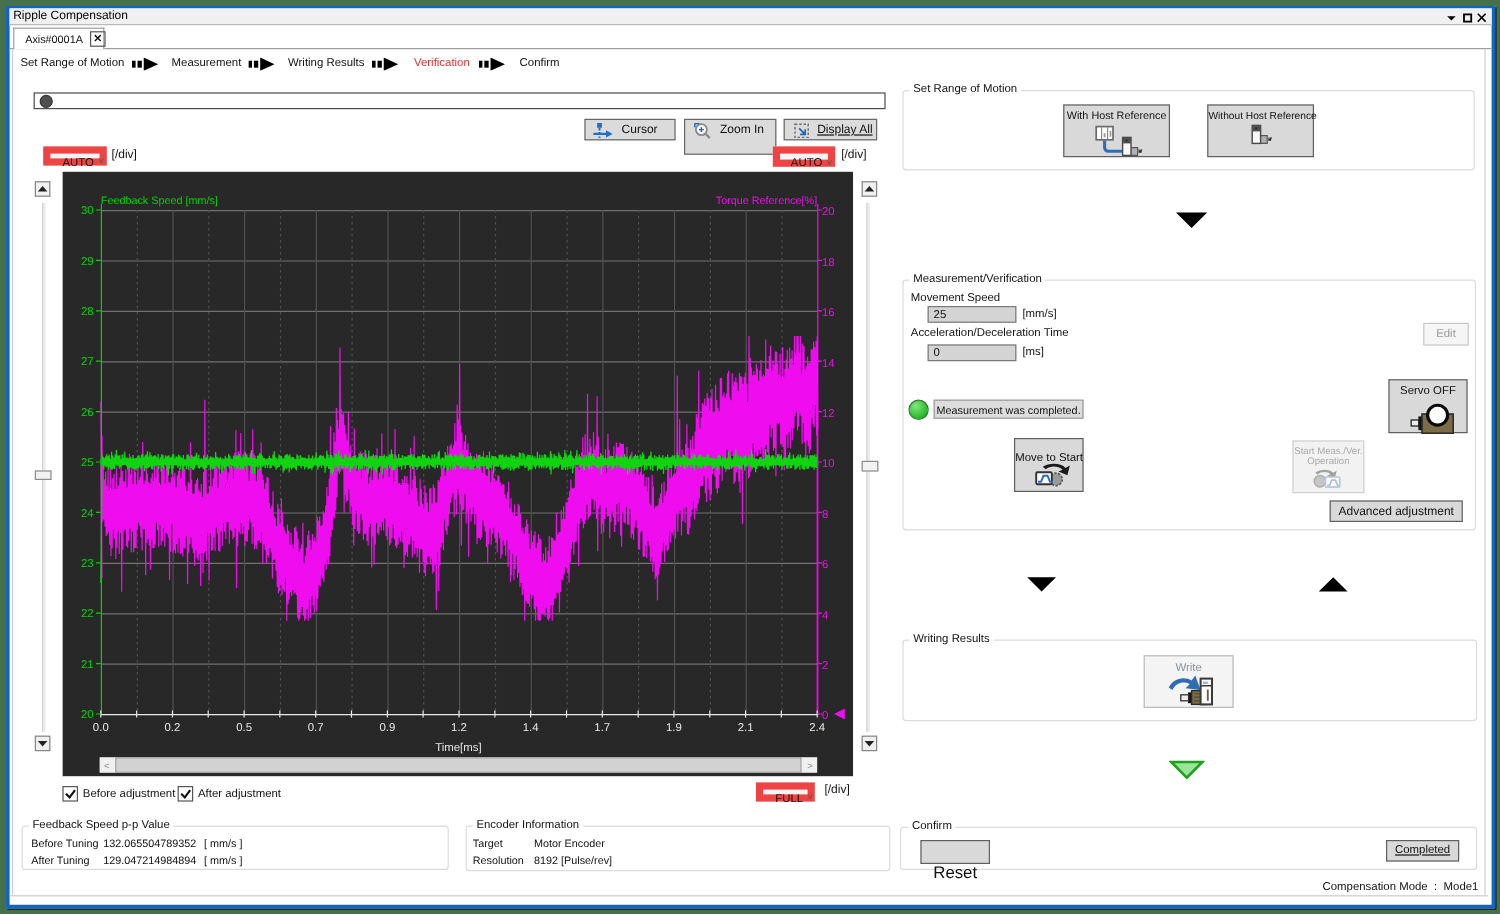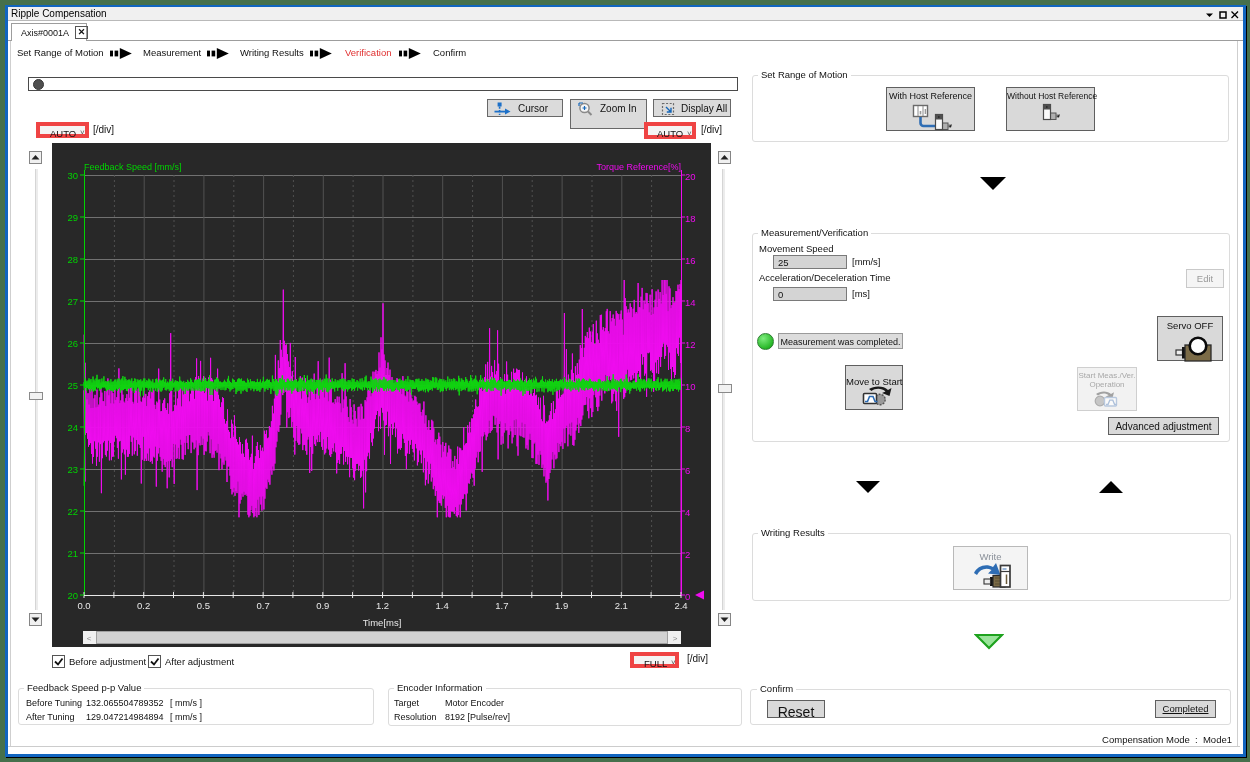--- a/index.html
+++ b/index.html
@@ -18,21 +18,21 @@
   .tab { position:absolute; left:3px; top:16px; width:76px; height:18px; background:#fff;
          border:1px solid #9d9d9d; border-bottom:none; z-index:2; }
   .tab-text { position:absolute; left:9px; top:4px; font-size:9px; }
   .tab-x { position:absolute; left:63px; top:2px; width:13px; height:13px; border:1px solid #555;
            text-align:center; line-height:11px; font-size:9px; font-weight:bold; }
   .gbox { position:absolute; border:1px solid #dcdcdc; border-radius:3px; }
   .glab { position:absolute; background:#fff; padding:0 3px; font-size:9.5px; white-space:nowrap; }
   .btn { position:absolute; background:#d9d9d9; border:1px solid #5f5f5f; text-align:center;
          font-size:9.5px; white-space:nowrap; }
   .sbtn { position:absolute; background:#dbdbdb; border:1px solid #686868; font-size:10px; }
-  .dd { position:absolute; background:#f4f4f4; border:4px solid #ef4444; font-size:9.5px; }
+  .dd { position:absolute; background:#f4f4f4; border:6px solid #ef4444; font-size:9.5px; }
   .cb { position:absolute; width:13px; height:13px; background:#fff; border:1px solid #555; }
   .lbl { position:absolute; white-space:nowrap; }
   .tri-d { position:absolute; width:0; height:0; border-left:13px solid transparent;
            border-right:13px solid transparent; border-top:13px solid #000; }
   .tri-u { position:absolute; width:0; height:0; border-left:12px solid transparent;
            border-right:12px solid transparent; border-bottom:12px solid #000; }
   .inp { position:absolute; width:74px; height:14px; background:#d4d4d4; border:1px solid #7a7a7a;
          font-size:9.5px; padding:1px 0 0 4px; }
   .arrowbtn { position:absolute; width:13px; height:13px; background:#f0f0f0; border:1px solid #858585; }
 </style>
@@ -102,21 +102,21 @@
       <path d="M4.5,6 h4 M6.5,4 v4" stroke="#1466b8" stroke-width="1.2"></path>
       <path d="M1,1 l4,0 M1,1 l0,3" stroke="#1466b8" stroke-width="1.2"></path>
     </svg>
     <div class="abs" style="left:29px; top:3px;">Zoom In</div>
   </div>
   <div class="sbtn" style="left:645px; top:92px; width:78px; height:18px;">
     <svg class="abs" style="left:7px; top:2px" width="16" height="14">
       <rect x="1.5" y="1.5" width="11" height="11" fill="none" stroke="#6a6a6a" stroke-width="1.2" stroke-dasharray="2,1.6"></rect>
       <path d="M5,5 l5,5 m0,-4.2 v4.2 h-4.2" stroke="#1466b8" stroke-width="1.4" fill="none"></path>
     </svg>
-    <div class="abs" style="left:27px; top:3px;">Display All</div>
+    <div class="abs" style="left:27px; top:3px;text-decoration:underline;">Display All</div>
   </div>
 
   <div class="dd" style="left:28px; top:115px; width:53px; height:16px;">
     <div class="abs" style="left:10px; top:2px;">AUTO</div>
     <div class="abs" style="left:40px; top:2px; color:#555; font-size:8px;">˅</div>
   </div>
   <div class="lbl" style="left:85px; top:117px; font-size:10px;">[/div]</div>
   <div class="dd" style="left:636px; top:115px; width:52px; height:17px;">
     <div class="abs" style="left:9px; top:2px;">AUTO</div>
     <div class="abs" style="left:39px; top:3px; color:#555; font-size:8px;">˅</div>
@@ -393,21 +393,21 @@
       <rect x="48.5" y="21" width="4" height="2" fill="#9ab6d8"></rect>
     </svg>
   </div>
 
   <svg class="abs" style="left:966px; top:626px" width="30" height="17">
     <path d="M2,2 h26 l-13,13 z" fill="#9ae49a" stroke="#1ea21e" stroke-width="2.2"></path>
   </svg>
 
   <div class="gbox" style="left:742px; top:682px; width:481px; height:36px;"></div>
   <div class="glab" style="left:749px; top:676px;">Confirm</div>
-  <div class="btn" style="left:759px; top:693px; width:58px; height:18px; padding-top:3px; font-size:14px;">Reset</div>
+  <div class="btn" style="left:759px; top:693px; width:58px; height:18px; padding-top:18px; font-size:14px;">Reset</div>
   <div class="btn" style="left:1147px; top:693px; width:61px; height:18px; padding-top:2px; font-size:9.5px;text-decoration:underline;">Completed</div>
 
   <div class="lbl" style="left:1040px; top:727px; width:184px; text-align:right; font-size:9.5px;">Compensation Mode&nbsp;&nbsp;:&nbsp;&nbsp;Mode1</div>
 
   <div class="abs" style="left:1229px; top:34px; width:1px; height:705px; background:#cfcfcf;"></div>
   <div class="abs" style="left:2px; top:34px; width:1px; height:705px; background:#cfcfcf;"></div>
   <div class="abs" style="left:0px; top:739px; width:1232px; height:1px; background:#cccccc;"></div>
 
 </div>
 

